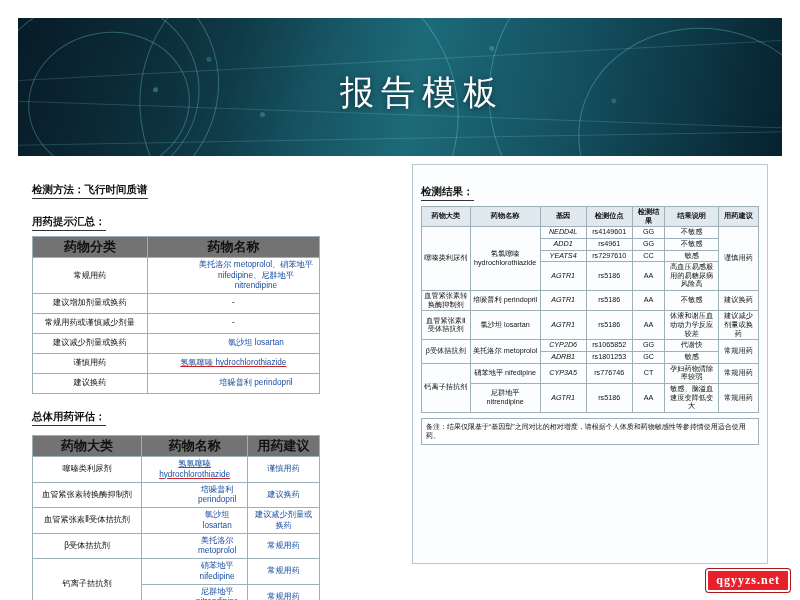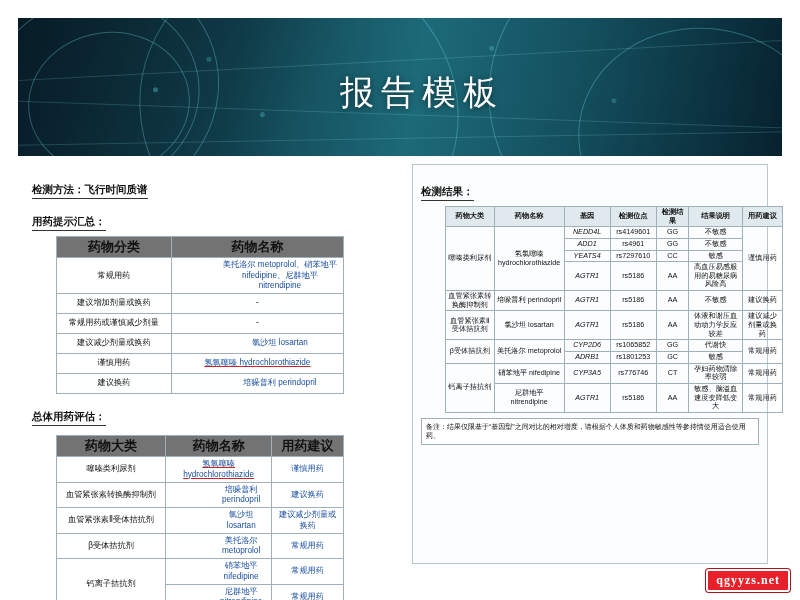--- a/index.html
+++ b/index.html
@@ -54,21 +54,21 @@
   .panel-left{position:absolute;left:14px;top:19px;width:288px;}
   .panel-right{position:absolute;left:394px;top:4px;width:356px;height:400px;
     border:1px solid #b9c8cf;background:#fbfdfe;box-sizing:border-box;padding:16px 8px 6px 8px;}
 
   .sec-label{
     font-size:10.5px;color:#111;margin:0 0 5px 0;
     border-bottom:1px solid #333;display:inline-block;padding-bottom:1px;
     font-weight:bold;
   }
 
-  table{border-collapse:collapse;width:100%;margin-left:24px;}
+  table{border-collapse:collapse;width:100%;}
   td,th{
     border:1px solid #9fb0b8;font-size:8.2px;color:#111;
     padding:2px 3px;text-align:center;vertical-align:middle;line-height:1.25;
   }
   th{background:#dfe9ee;font-weight:bold;font-size:8.4px;}
   .hdr-row td{background:#737373;font-weight:bold;font-size:13px;}
 
   .t1 td{height:15px;}
   .t1 .c1{width:40%;text-align:center;}
   .blue{color:#1b4fa0;padding-left:48px;}

